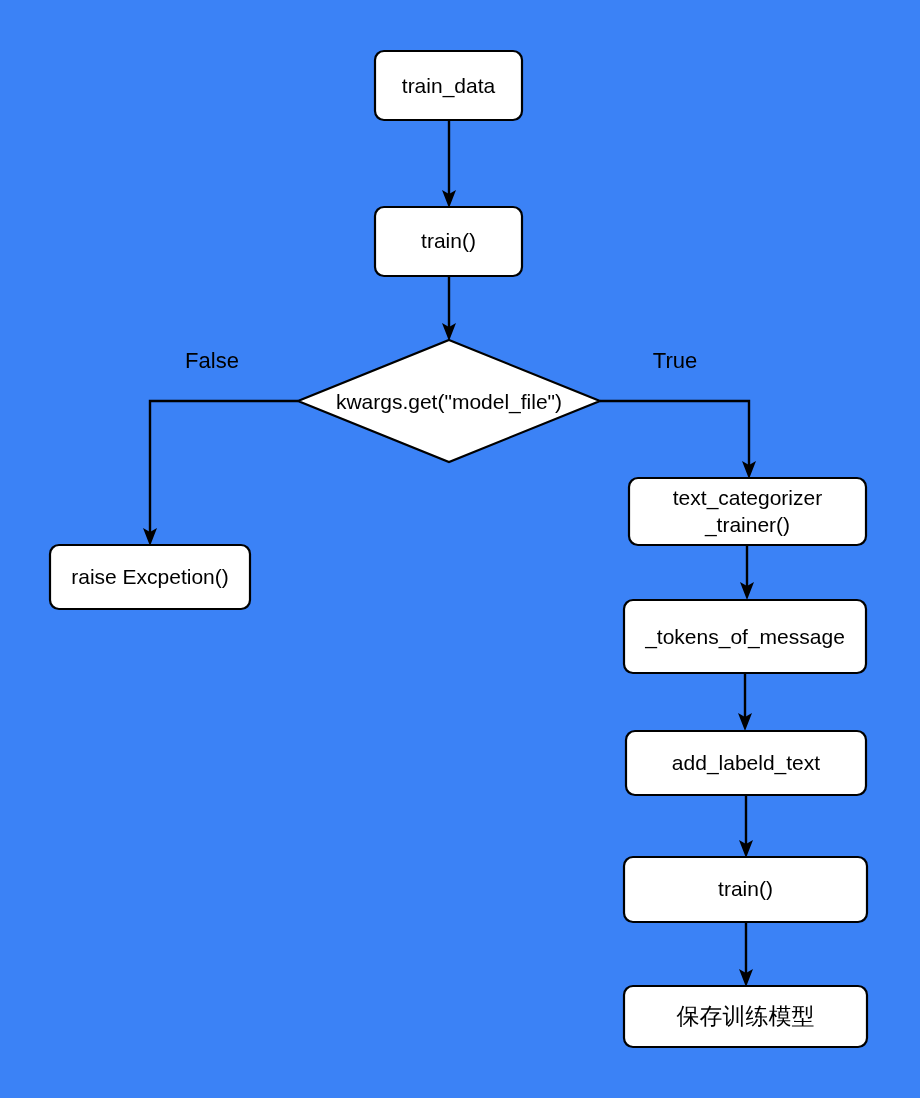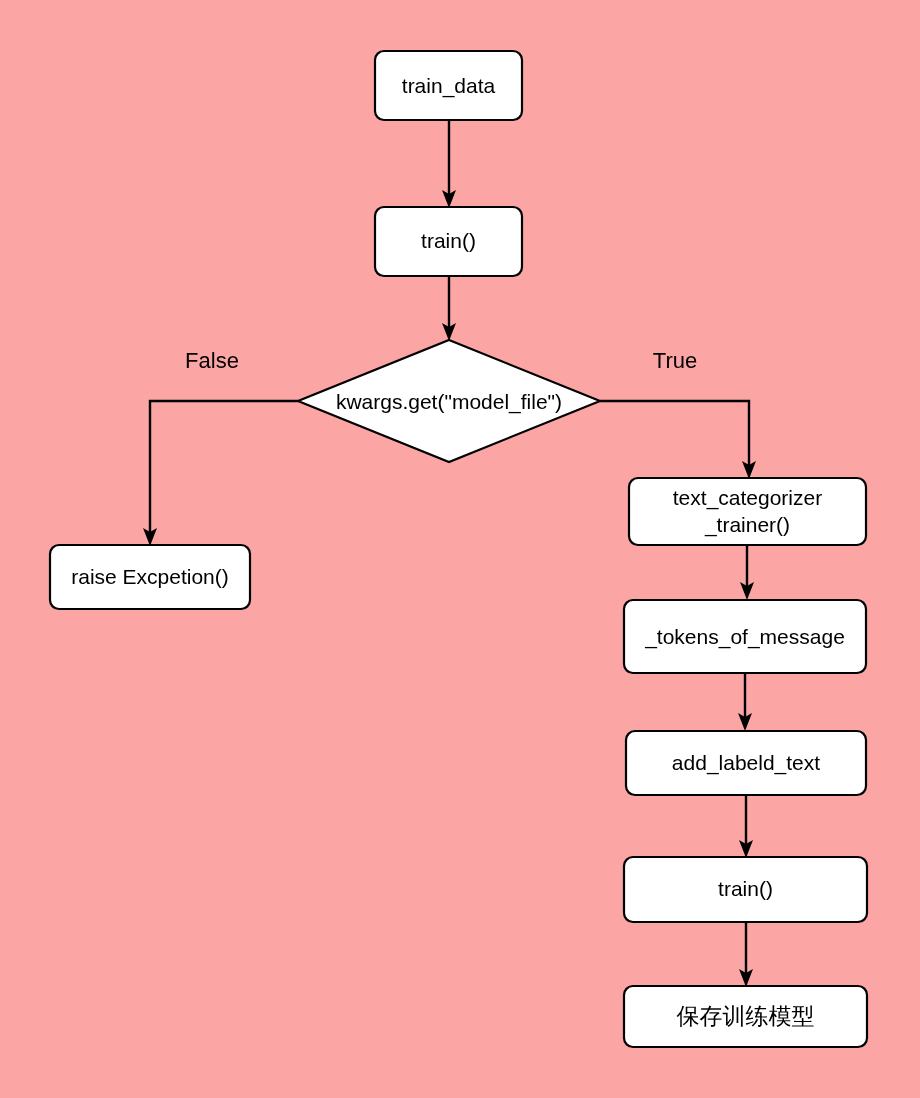--- a/index.html
+++ b/index.html
@@ -10,21 +10,21 @@
   body {
     width: 920px;
     height: 1098px;
     font-family: "Liberation Sans", sans-serif;
     overflow: hidden;
   }
   #flowchart-root {
     position: relative;
     width: 920px;
     height: 1098px;
-    background: #fca5a5;
+    background: #3b82f6;
   }
   svg#flow-svg {
     display: block;
     width: 920px;
     height: 1098px;
   }
   .node-shape {
     fill: #ffffff;
     stroke: #000000;
     stroke-width: 2.2;

